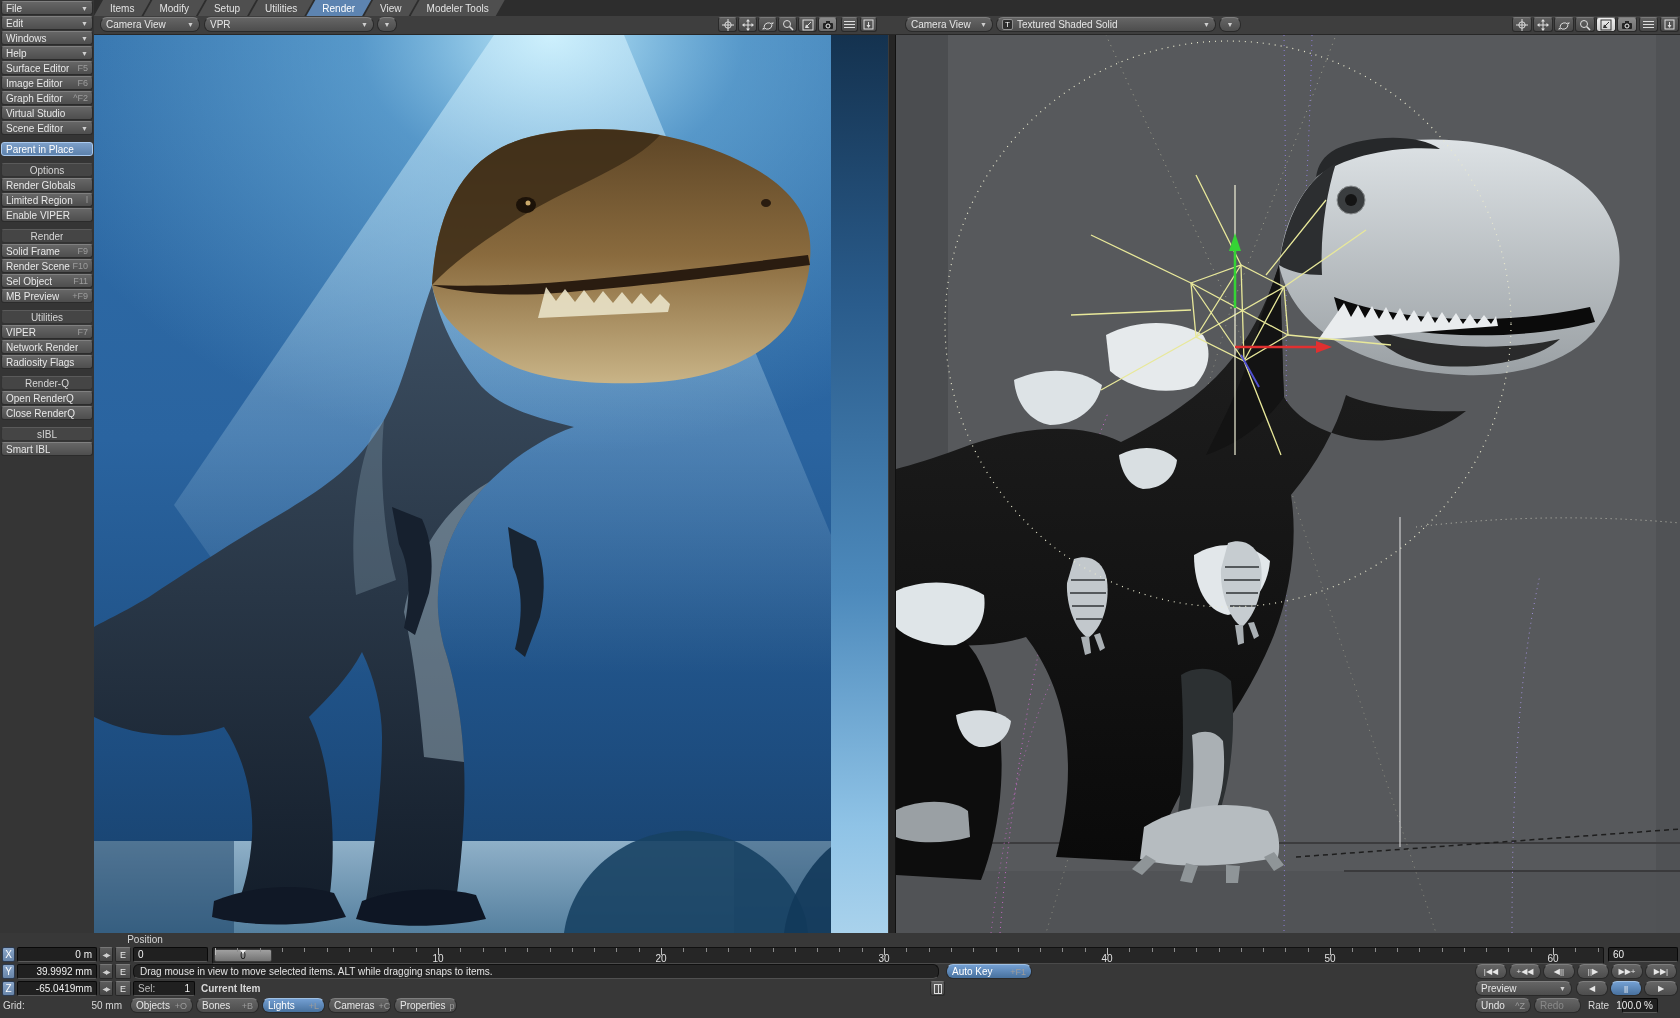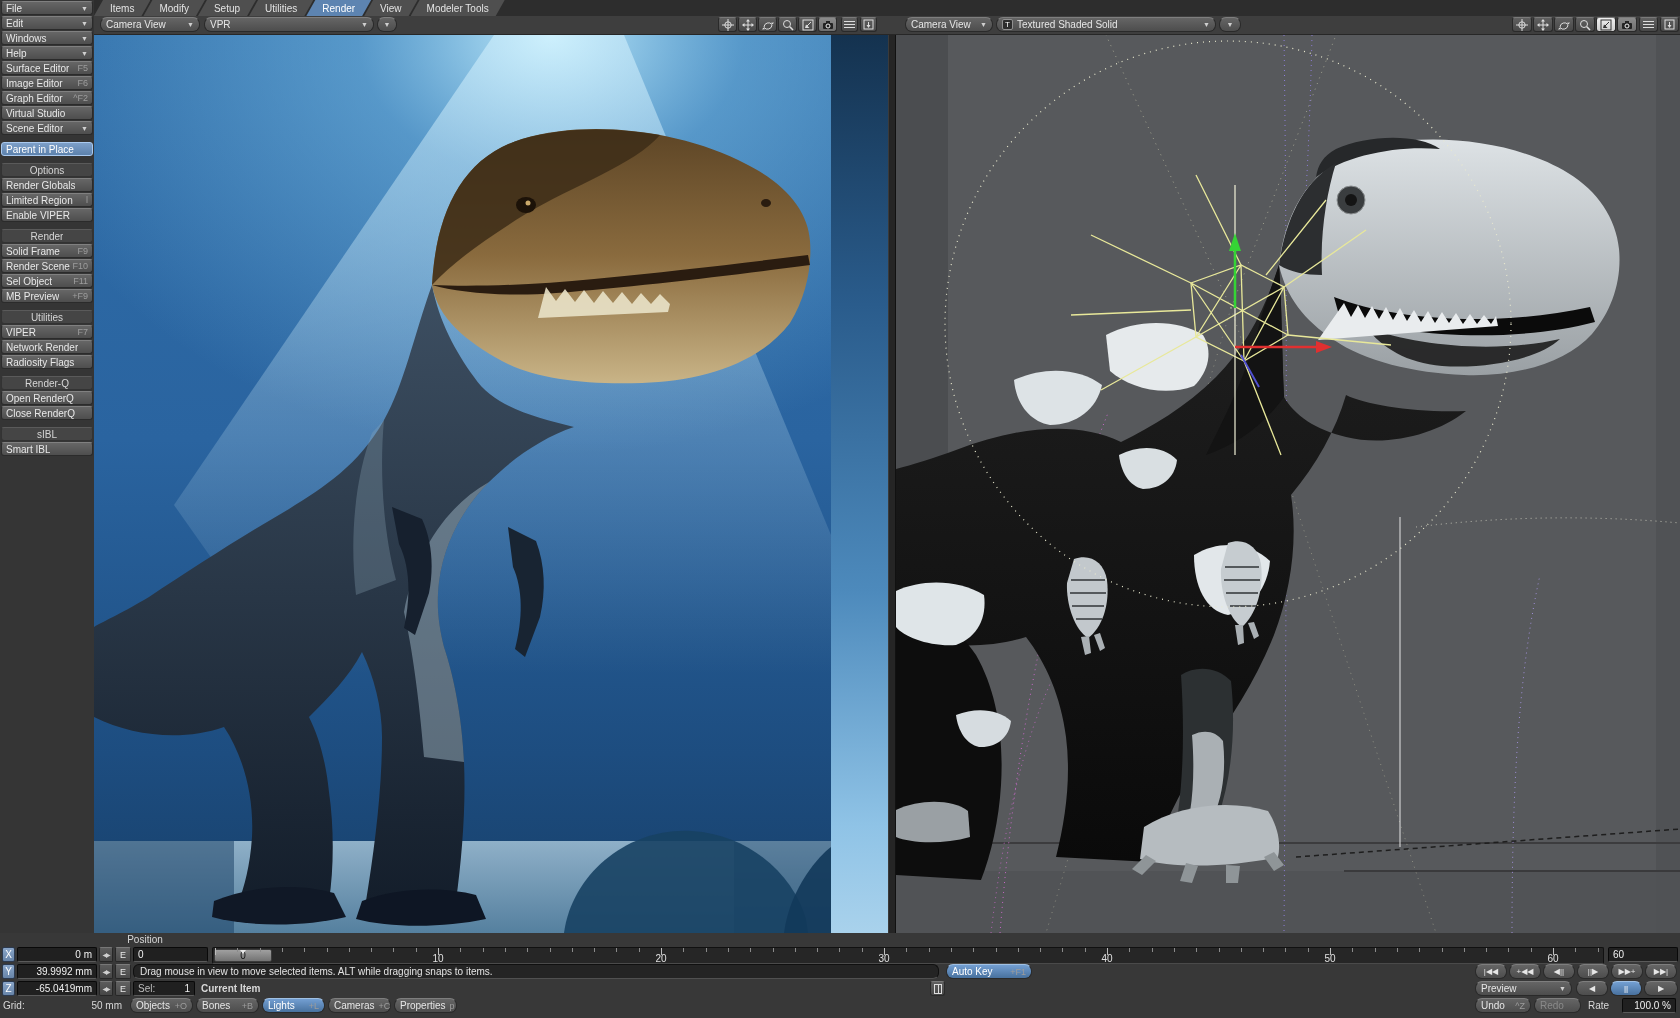--- a/index.html
+++ b/index.html
@@ -825,15 +825,15 @@
       </div>
 
     <div class="btn" style="left:1475px; top:65px; width:56px;">
       <span>Undo</span>
       <span class="sc">^Z</span>
     </div>
     <div class="btn" style="left:1534px; top:65px; width:47px; color:#8a8a8a;">
       <span>Redo</span>
     </div>
     <div class="label" style="left:1588px; top:67px;">Rate</div>
-    <div class="field" style="left:1622px; top:65px; width:54px;">100.0 %</div>
+    <div class="field" style="left:1622px; top:65px; width:36px;">100.0 %</div>
   </div>
 </div>
 
 </body></html>

